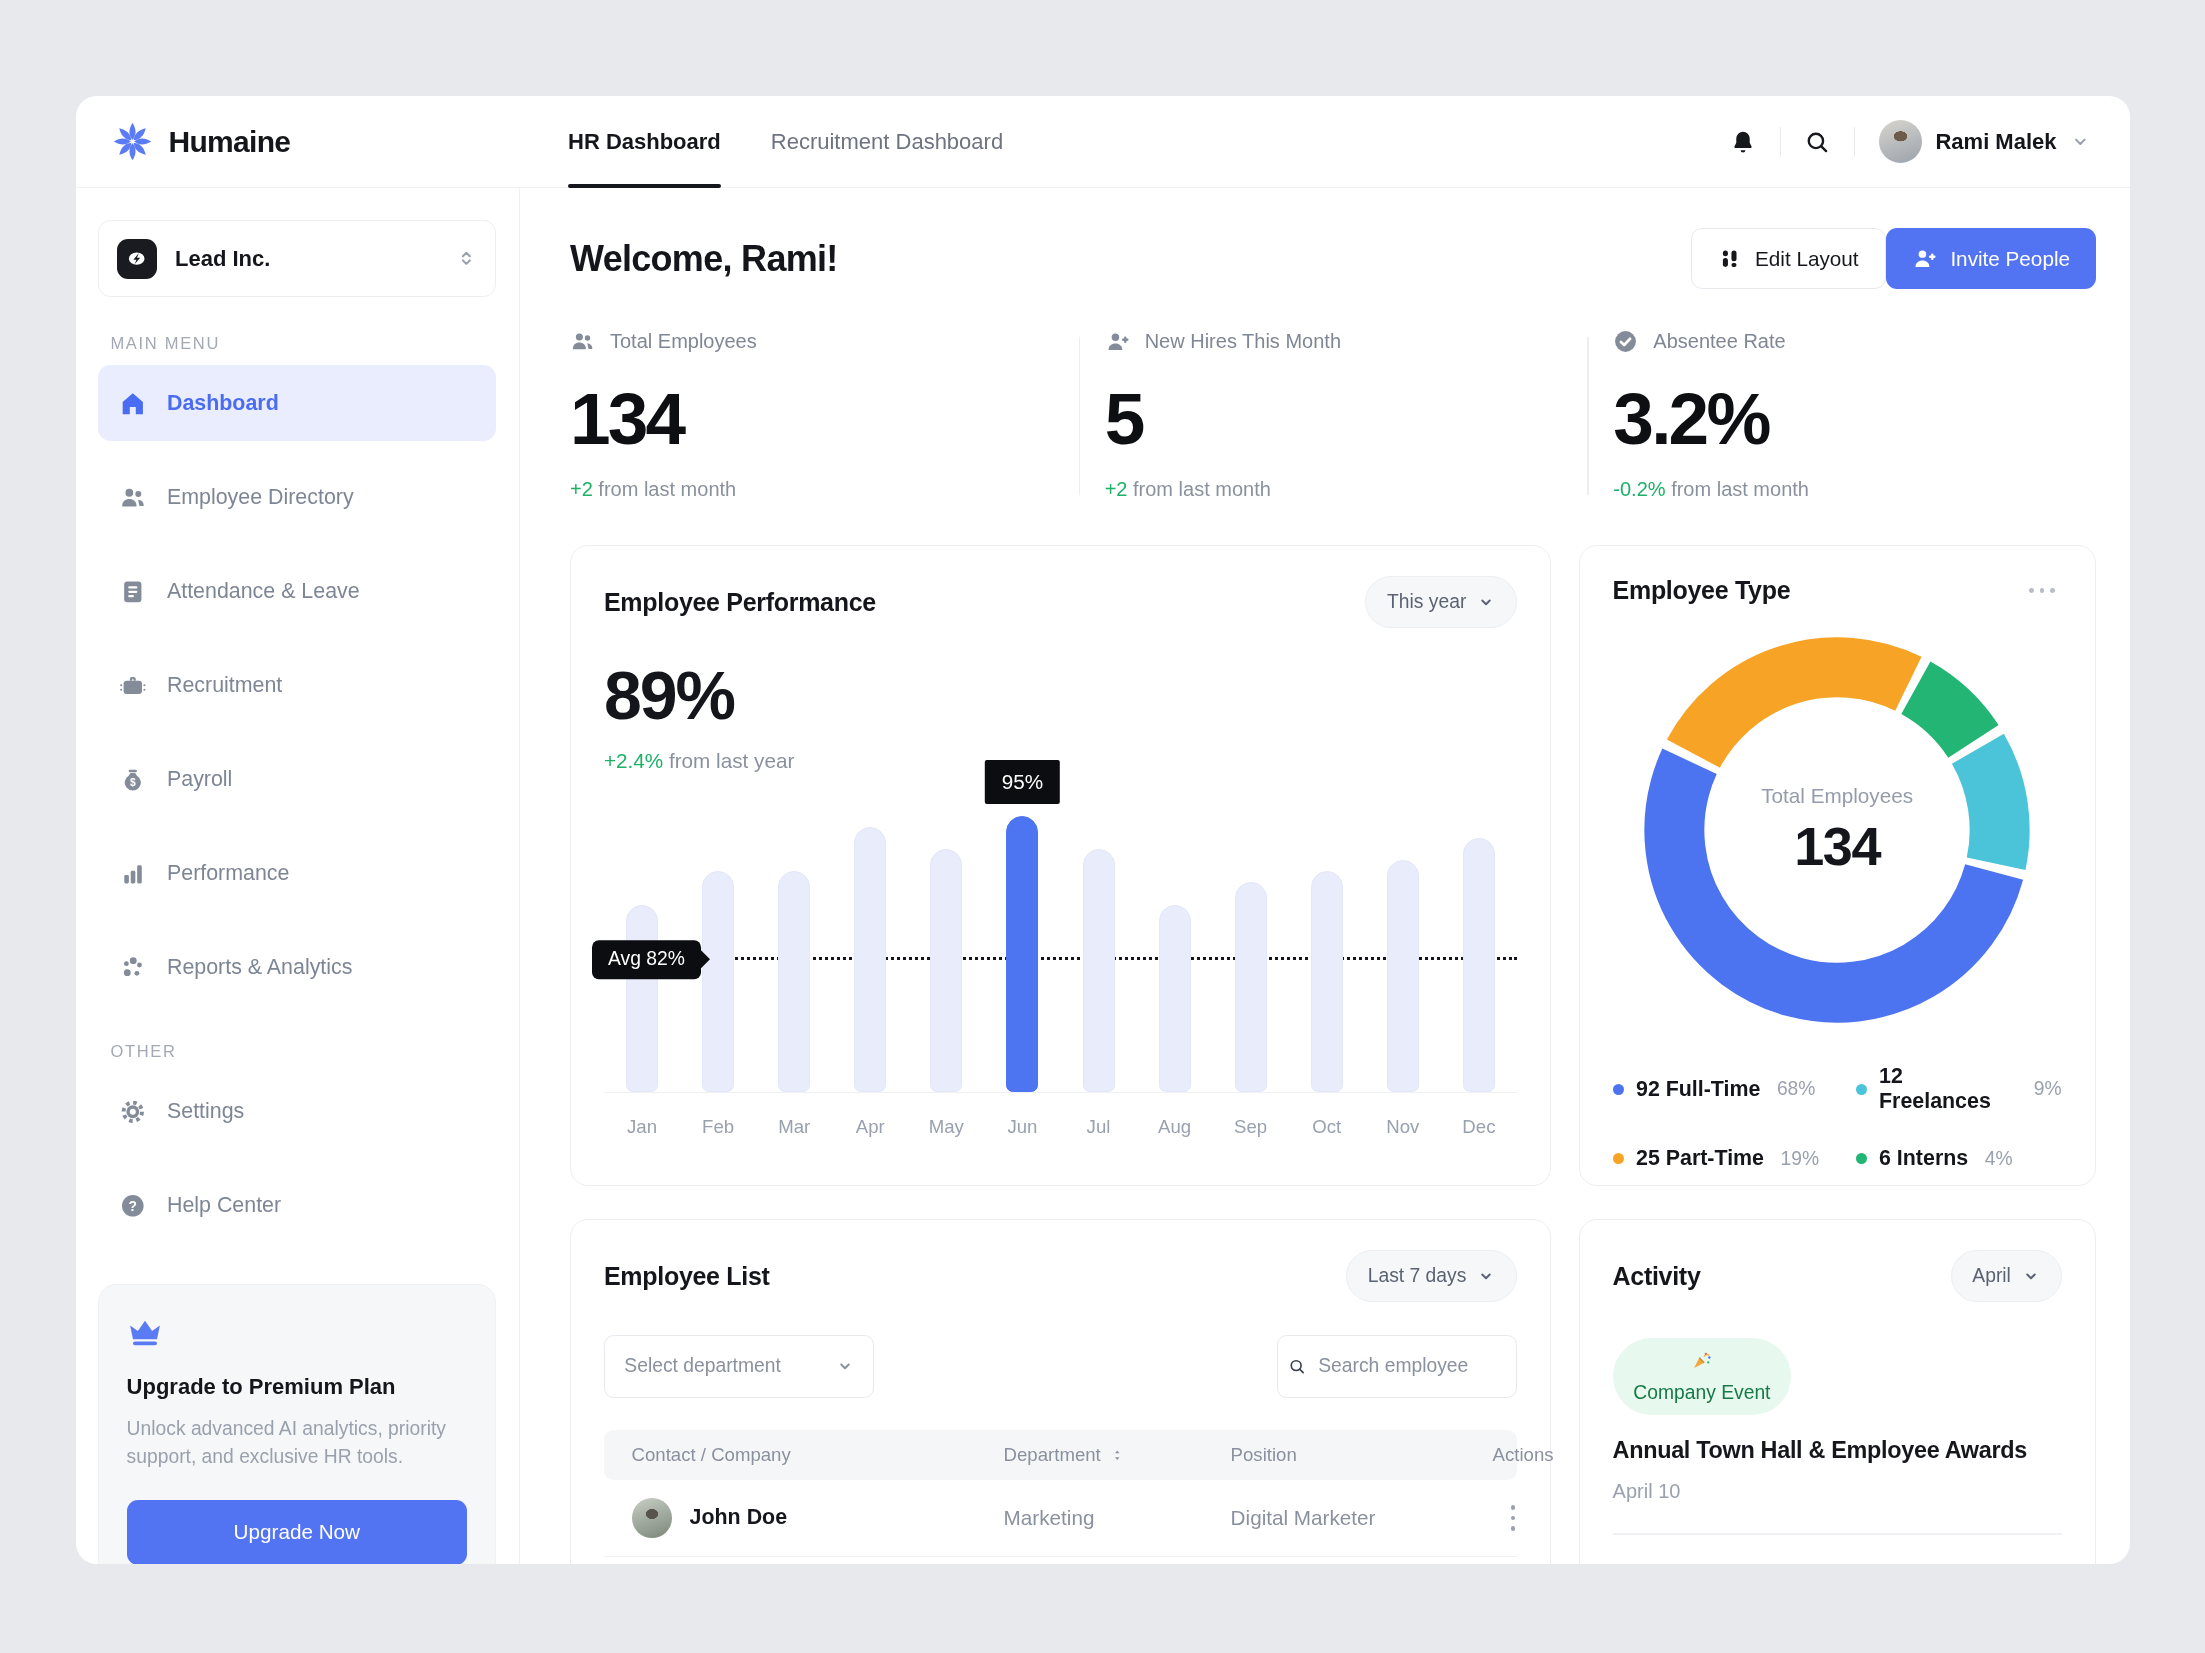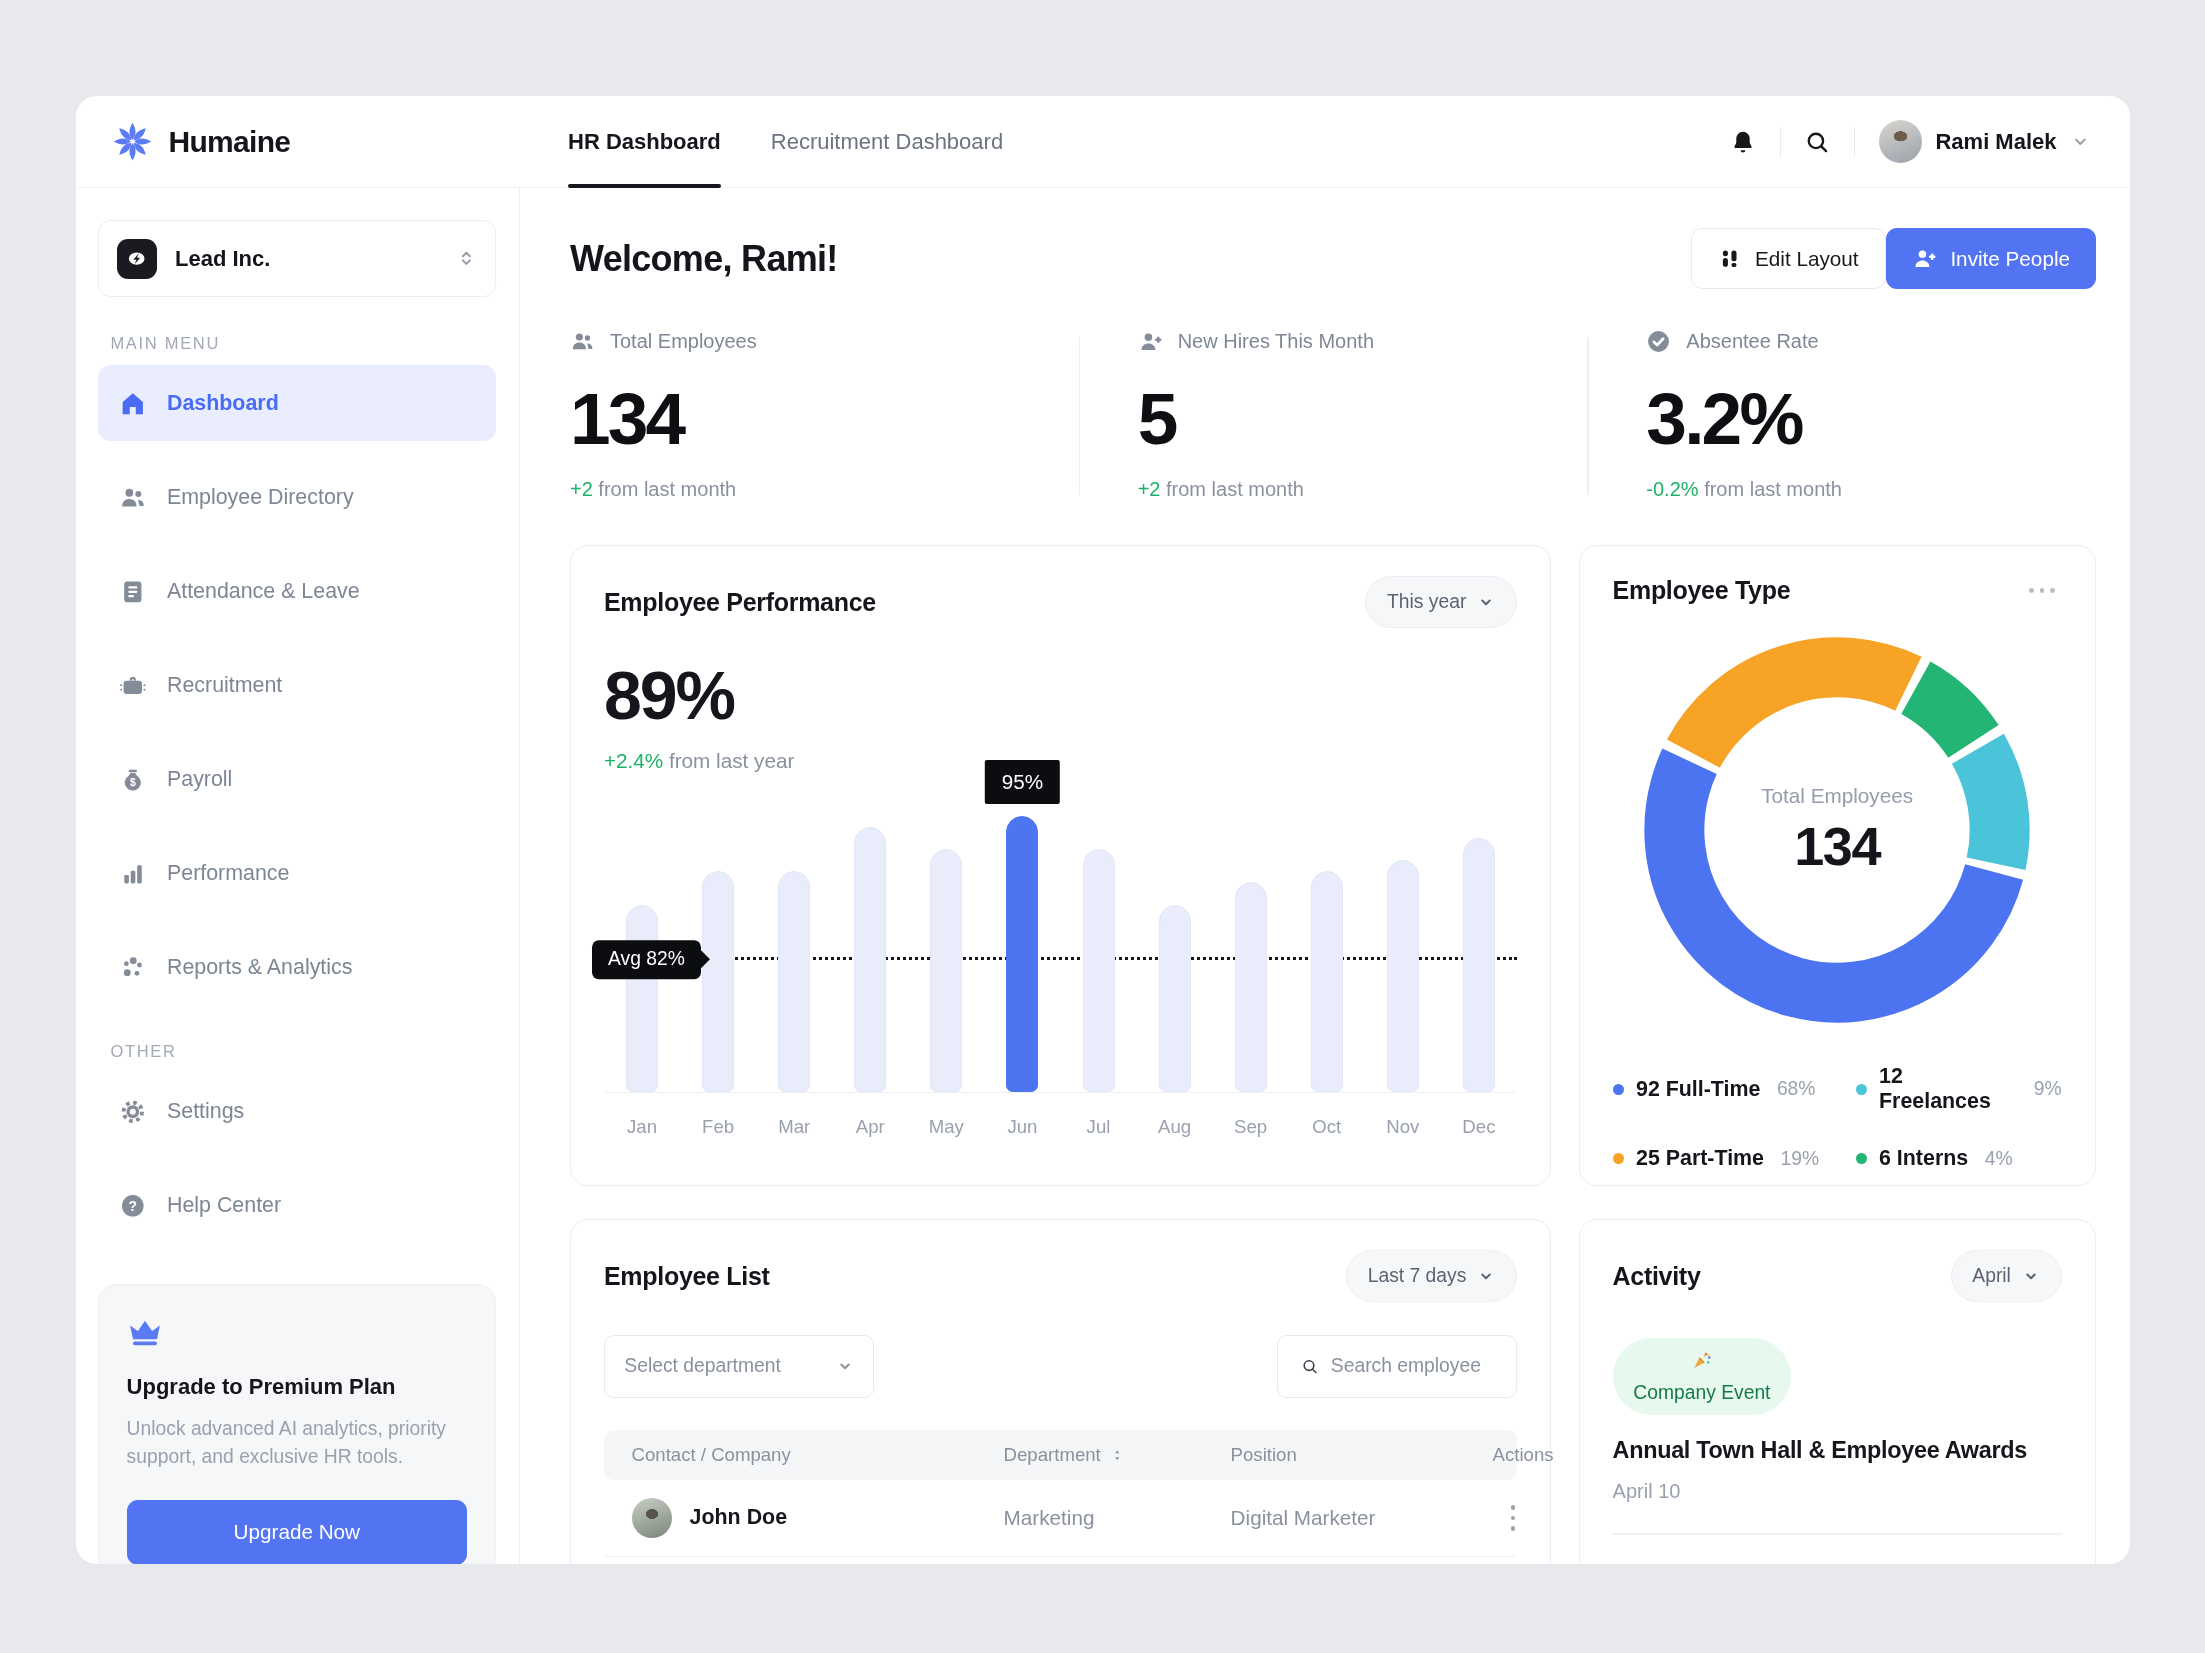--- a/index.html
+++ b/index.html
@@ -54,21 +54,21 @@
   .welcome-row { display:flex; align-items:center; }
   .welcome { font-size:36px; font-weight:700; letter-spacing:-0.7px; }
   .actions { margin-left:auto; display:flex; }
   .btn { height:61px; display:flex; align-items:center; gap:13.8px; padding:0 26px; border-radius:11px;
          font-size:20.7px; font-weight:500; font-family:inherit; cursor:pointer; }
   .btn-outline { background:#fff; border:1.4px solid #e7e9ee; color:#16181d; }
   .btn-primary { background:#5374f2; border:none; color:#fff; }
 
   .stats { margin-top:40px; display:grid; grid-template-columns:1fr 1fr 1fr; position:relative; }
   .stat { position:relative; }
-  .stat + .stat { padding-left:59px; }
+  .stat + .stat { padding-left:26px; }
   .stat + .stat::before { content:""; position:absolute; left:0; top:8.3px; bottom:6.9px; width:1.4px; background:#eceef2; }
   .stat-label { display:flex; align-items:center; gap:15px; font-size:20px; color:#7f8795; }
   .stat-value { margin-top:23.4px; font-size:73px; font-weight:700; letter-spacing:-2.8px; color:#0d0f13; }
   .stat-delta { margin-top:18px; font-size:20px; color:#8a919e; }
   .green { color:#1db167; font-weight:500; }
 
   .cards-row1 { margin-top:44px; display:grid; grid-template-columns:981px 517px; gap:27.6px; }
   .cards-row2 { margin-top:33px; display:grid; grid-template-columns:981px 517px; gap:27.6px; }
   .panel { background:#fff; border:1.4px solid #eceef2; border-radius:18px; padding:30px 33px; position:relative; }
   .panel-head { display:flex; align-items:center; }
@@ -109,21 +109,21 @@
   .legend-label { font-size:21.4px; font-weight:700; }
   .legend-pct { font-size:19.3px; color:#99a1ae; margin-left:4.1px; }
 
   
   .list-panel { height:620px; }
   .list-controls { margin-top:33px; display:flex; align-items:center; }
   .select-box { width:270px; height:63px; border:1.4px solid #e7e9ee; border-radius:9.6px; display:flex; align-items:center;
                 padding:0 19.3px; font-size:19.3px; color:#8a919e; cursor:pointer; }
   .select-box svg { margin-left:auto; }
   .search-box { margin-left:auto; width:240px; height:63px; border:1.4px solid #e7e9ee; border-radius:9.6px;
-                display:flex; align-items:center; gap:12.4px; padding:0 23px; }
+                display:flex; align-items:center; gap:12.4px; padding:0 10px; }
   .search-box input { border:none; outline:none; width:100%; font-size:19.3px; color:#3b414c; font-family:inherit; }
   .search-box input::placeholder { color:#8a919e; }
   .tbl-head { margin-top:32px; height:50px; background:#f5f6f8; border-radius:9.6px; display:grid;
               grid-template-columns:372px 227px 262px 1fr; align-items:center; padding:0 27.6px; font-size:18.6px; color:#8a919e; }
   .th-actions { text-align:right; padding-right:4.1px; }
   .th-dep { display:flex; align-items:center; gap:8.3px; }
   .tbl-row { display:grid; grid-template-columns:372px 227px 262px 1fr; align-items:center; padding:18px 27.6px;
              font-size:20.7px; color:#8a919e; border-bottom:1.4px solid #f0f1f4; cursor:pointer; }
   .tbl-row:last-child { border-bottom:none; }
   .cell-contact { display:flex; align-items:center; gap:18px; font-size:21.4px; font-weight:700; color:#15171c; }

